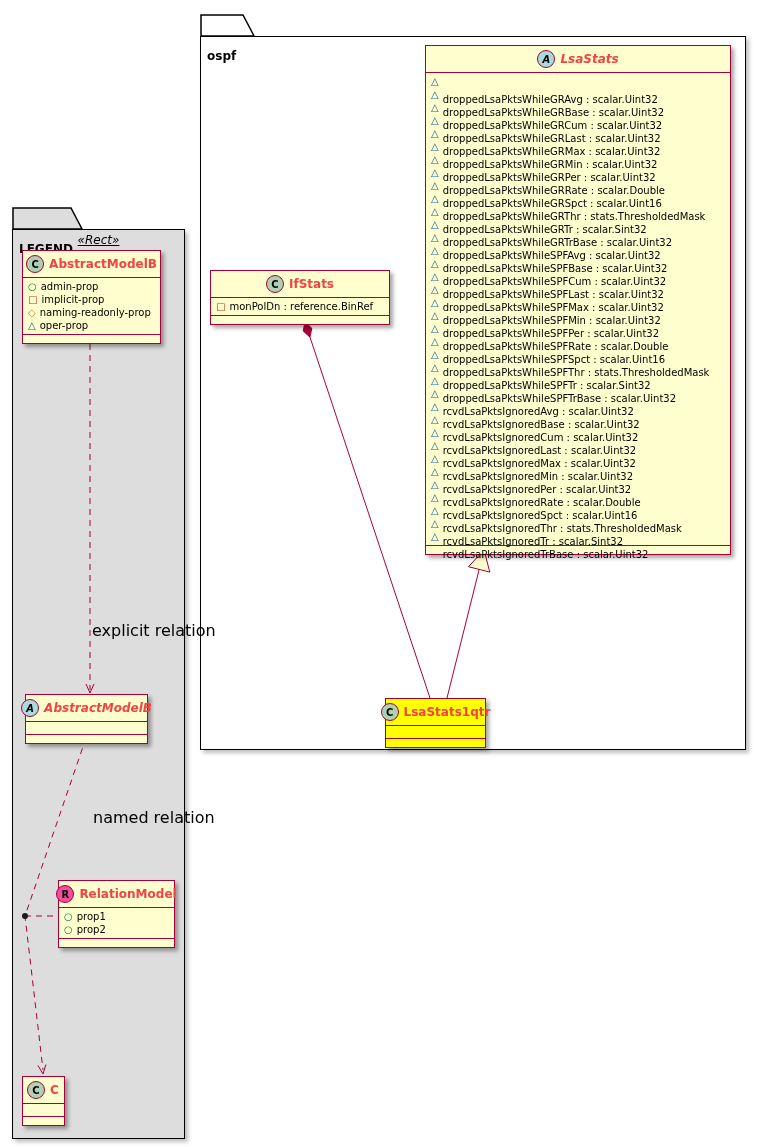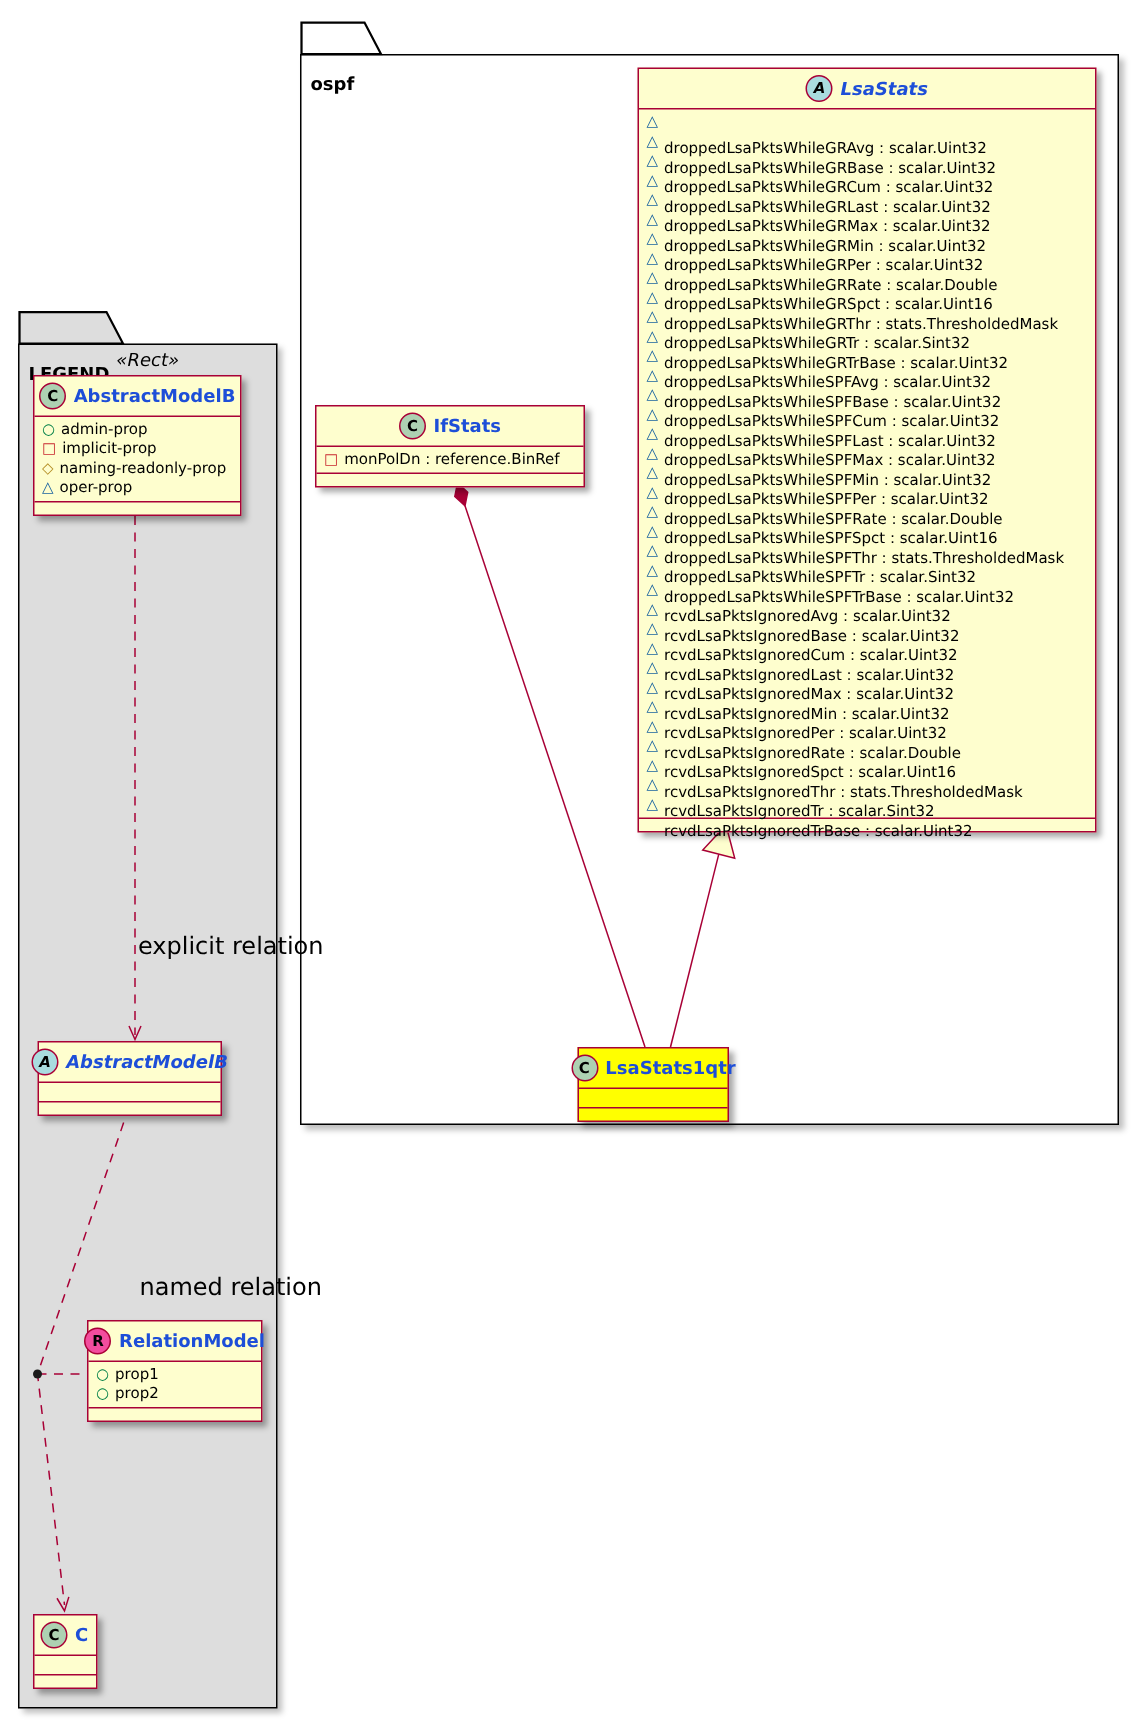--- a/index.html
+++ b/index.html
@@ -17,21 +17,21 @@
   .pkg-tab svg{position:absolute;left:0;top:0;}
   .pkg-tab .tab-label{position:absolute;left:7px;top:3px;font-size:12px;font-weight:bold;color:#000;margin-top:32px;}
   .tab-ospf{left:200px;top:14px;width:56px;}
   .tab-legend{left:12px;top:207px;width:72px;padding-left:23px;}
   
   .uml-class{position:absolute;background:#FEFECE;border:1.5px solid #A80036;
              box-sizing:border-box;box-shadow:3px 3px 4px rgba(0,0,0,0.35);z-index:10;}
   .hl-yellow{background:#FFFF00;}
   .cls-header{display:flex;align-items:center;justify-content:center;gap:5px;
               height:26px;padding:0 6px;}
-  .cls-name{font-size:12px;font-weight:600;color:#1d4ed8;white-space:nowrap;}
+  .cls-name{font-size:12px;font-weight:600;color:#ef4444;white-space:nowrap;}
   .cls-name.abstract{font-style:italic;}
   .spot{display:inline-flex;align-items:center;justify-content:center;
         width:16px;height:16px;border-radius:50%;border:1px solid #A80036;
         font-size:10px;font-weight:bold;color:#000;flex:0 0 auto;}
   .spot-C{background:#ADD1B2;}
   .spot-A{background:#A9DCDF;font-style:italic;}
   .spot-R{background:#F24D9E;}
   .cls-attrs{border-top:1px solid #A80036;min-height:8px;padding:2px 0 2px 0;}
   .cls-methods{border-top:1px solid #A80036;height:8px;}
   .attr-row{display:flex;align-items:center;gap:4px;padding:0 4px 0 5px;
@@ -82,23 +82,23 @@
     <circle cx="25" cy="916" r="3" fill="#1b1b1b"></circle>
     <path d="M45.9,1064.6 L43,1074 L38,1065.5" fill="none" stroke="#A80036" stroke-width="1"></path>
 
     <polygon points="305,322 303.2,331 310,337.2 311.8,328.2" fill="#A80036" stroke="#A80036"></polygon>
     <line x1="310" y1="337.2" x2="430" y2="698" stroke="#A80036" stroke-width="1"></line>
 
     <line x1="447" y1="698" x2="479.2" y2="569.4" stroke="#A80036" stroke-width="1"></line>
     <polygon points="484,550 489.8,572.1 468.5,566.7" fill="#FEFECE" stroke="#A80036" stroke-width="1"></polygon>
   </svg>
 
-  <div class="stereotype" style="left:12px;top:233px;width:173px;">«Rect»</div>
+  <div class="stereotype" style="left:12px;top:233px;width:173px;text-decoration:underline;">«Rect»</div>
   <div class="edge-label" style="left:92px;top:621px;">explicit relation</div>
-  <div class="edge-label" style="left:93px;top:848px;">named relation</div>
+  <div class="edge-label" style="left:93px;top:808px;">named relation</div>
 
   <div class="uml-class" style="left:425px;top:45px;width:306px;">
     <div class="cls-header">
       <span class="spot spot-A">A</span>
       <span class="cls-name abstract">LsaStats</span>
     </div>
     <div class="cls-attrs small-attrs">
         <div class="attr-row">
           <span class="vis vis-triangle">△</span>
           <span class="attr-text">droppedLsaPktsWhileGRAvg : scalar.Uint32</span>

